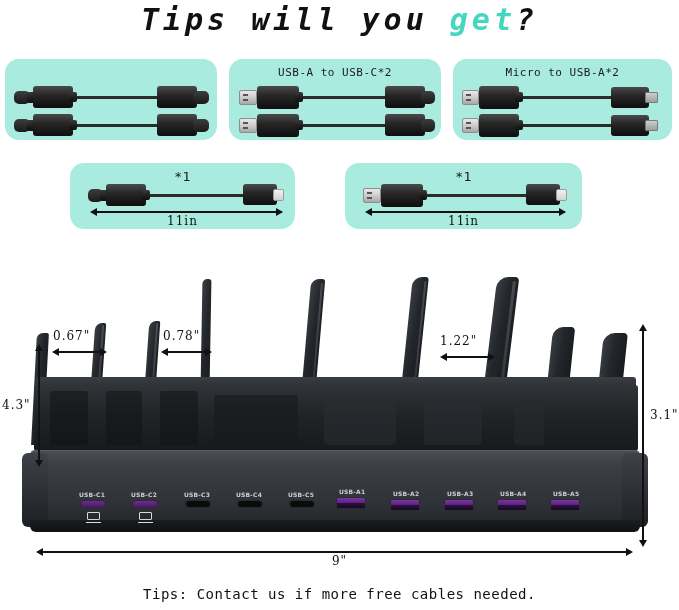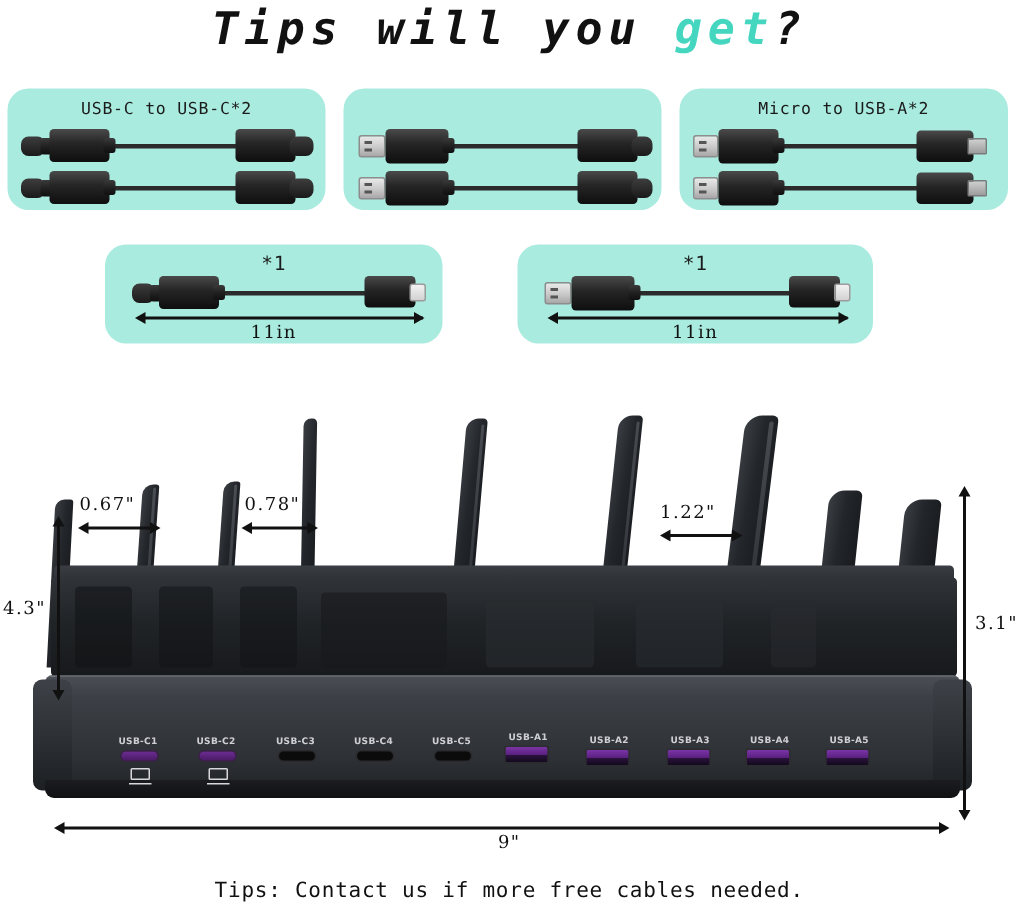--- a/index.html
+++ b/index.html
@@ -227,21 +227,20 @@
   }
 </style>
 </head>
 <body>
 
 <div class="title">
   <span>Tips will you </span><span class="accent">get</span><span>?</span>
 </div>
 
 <div class="mintbox" style="left:5px; top:59px; width:212px; height:81px;">
-  <div class="mint-label">USB-C to USB-C*2</div>
 
   <div class="cable" style="left:0;top:0;width:212px;height:81px;">
     <div class="wire" style="left:66px;  top:37px; width:90px;"></div>
     <div class="tip-c" style="left:9px;  top:32px; width:16px; height:13px;"></div>
     <div class="conn-neck" style="left:22px; top:33px; width:8px;  height:11px;"></div>
     <div class="conn-body" style="left:28px; top:27px; width:40px; height:22px;"></div>
     <div class="conn-neck" style="left:64px; top:33px; width:8px;  height:10px;"></div>
     <div class="conn-body" style="left:152px;top:27px; width:40px; height:22px;"></div>
     <div class="tip-c" style="left:188px;top:32px; width:16px; height:13px;"></div>
   </div>
@@ -251,20 +250,21 @@
     <div class="tip-c" style="left:9px;  top:60px; width:16px; height:13px;"></div>
     <div class="conn-neck" style="left:22px; top:61px; width:8px;  height:11px;"></div>
     <div class="conn-body" style="left:28px; top:55px; width:40px; height:22px;"></div>
     <div class="conn-neck" style="left:64px; top:61px; width:8px;  height:10px;"></div>
     <div class="conn-body" style="left:152px;top:55px; width:40px; height:22px;"></div>
     <div class="tip-c" style="left:188px;top:60px; width:16px; height:13px;"></div>
   </div>
 </div>
 
 <div class="mintbox" style="left:229px; top:59px; width:212px; height:81px;">
+  <div class="mint-label">USB-A to USB-C*2</div>
 
   <div class="cable" style="left:0;top:0;width:212px;height:81px;">
     <div class="wire" style="left:70px;  top:37px; width:90px;"></div>
     <div class="tip-a" style="left:10px; top:31px; width:18px; height:15px;"></div>
     <div class="conn-body" style="left:28px; top:27px; width:42px; height:23px;"></div>
     <div class="conn-neck" style="left:66px; top:33px; width:8px;  height:10px;"></div>
     <div class="conn-body" style="left:156px;top:27px; width:40px; height:22px;"></div>
     <div class="tip-c" style="left:192px;top:32px; width:14px; height:13px;"></div>
   </div>
 

